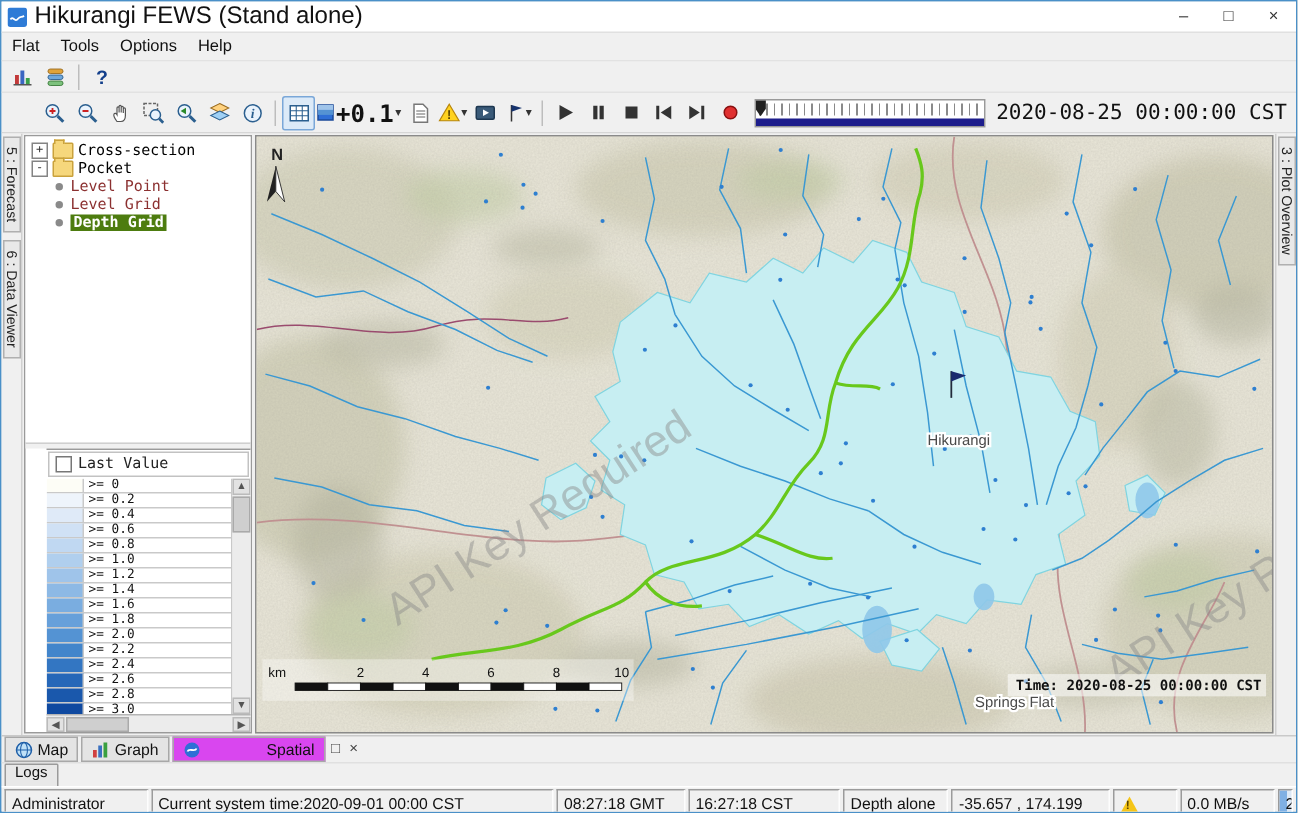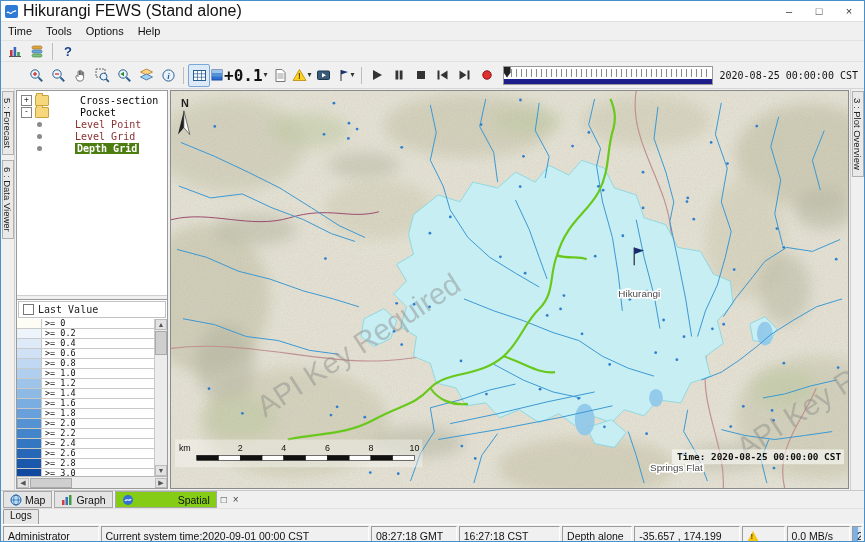--- a/index.html
+++ b/index.html
@@ -21,65 +21,65 @@
   .tbtn.pressed{border:1px solid #7aa7d8;background:#dceaf8;}
   .vsep{width:1px;height:17px;background:#bdbdbd;margin:0 4px;}
   .caret{font-size:8px;color:#333;line-height:8px;}
   .tb-threshold{font-size:16px;color:#111;font-family:"DejaVu Sans Mono",monospace;font-weight:bold;}
   .timeline{flex:1;height:17px;border:1px solid #999;background:#fff;position:relative;margin:0 5px;}
   .tl-ticks{position:absolute;left:2px;right:2px;top:2px;height:8px;
             background:repeating-linear-gradient(to right,#8a8a8a 0 1px,transparent 1px 5px);}
   .tl-band{position:absolute;left:0;right:0;bottom:0;height:5px;background:#1d1d8c;}
   .tl-handle{position:absolute;left:0;top:0;width:7px;height:11px;background:#222;
              clip-path:polygon(0 0,100% 0,100% 55%,50% 100%,0 55%);}
-  .tb-datetime{font-family:"DejaVu Sans Mono",monospace;font-size:10px;white-space:nowrap;padding:0 6px 0 2px;color:#111;}
+  .tb-datetime{font-family:"DejaVu Sans Mono",monospace;font-size:14px;white-space:nowrap;padding:0 6px 0 2px;color:#111;}
   .help-q{font-size:13px;font-weight:bold;color:#14408c;padding:0 6px;}
   
   .main{flex:0 0 401px;height:401px;display:flex;background:#f0f0f0;overflow:hidden;}
   .vstrip{width:13px;flex:0 0 13px;background:#f0f0f0;display:flex;flex-direction:column;align-items:center;padding-top:2px;gap:5px;}
   .vstrip.left{border-right:1px solid #d0d0d0;}
   .vstrip.right{border-left:1px solid #d0d0d0;}
   .vtab{writing-mode:vertical-rl;font-size:9.5px;color:#222;background:#e9e9e9;border:1px solid #b0b0b0;
         padding:6px 0;width:12px;text-align:center;box-sizing:border-box;}
   .leftpanel{width:152px;flex:0 0 152px;margin:1px;border:1px solid #9a9a9a;background:#fff;
              display:flex;flex-direction:column;box-sizing:border-box;}
   .treebox{flex:1;overflow:hidden;background:#fff;padding:3px 0 0 0;}
   .tree-row{display:flex;align-items:center;height:12px;font:10px "DejaVu Sans Mono",monospace;white-space:nowrap;padding-left:4px;}
   .tree-row .exp{width:9px;height:9px;flex:0 0 9px;border:1px solid #848484;background:#fff;font-size:8px;line-height:7px;
                  text-align:center;margin-right:3px;color:#333;}
   .tree-row .folder{width:12px;height:9px;flex:0 0 12px;background:#f6d77c;border:1px solid #caa23c;border-radius:1px;
                     margin-right:3px;position:relative;}
   .tree-row .folder::before{content:"";position:absolute;left:0;top:-3px;width:5px;height:2px;background:#f6d77c;border:1px solid #caa23c;border-bottom:none;}
   .tree-row .ind{width:14px;flex:0 0 14px;}
   .tree-row .dot{width:5px;height:5px;flex:0 0 5px;border-radius:50%;background:#8a8a8a;margin:0 5px 0 2px;}
-  .tree-row .lbl{color:#000;margin-left:28px;}
+  .tree-row .lbl{color:#000;}
   .tree-row.leaf .lbl{color:#8b3030;}
   .tree-row.sel .lbl{background:#4d7c0f;color:#fff;padding:0 2px;font-weight:bold;}
   .splitter{height:3px;flex:0 0 3px;background:#f0f0f0;border-top:1px solid #cfcfcf;}
-  .legend{flex:0 0 188px;height:188px;background:#fff;display:flex;flex-direction:column;border-top:1px solid #9a9a9a;}
+  .legend{flex:0 0 188px;height:188px;background:#fff;display:flex;flex-direction:column;border-top:1px solid #9a9a9a;margin-left:14px;}
   .lg-head{height:15px;flex:0 0 15px;display:flex;align-items:center;gap:4px;padding-left:4px;
            border:1px solid #c2c2c2;margin:1px;font:10px "DejaVu Sans Mono",monospace;color:#222;}
   .lg-check{width:9px;height:9px;border:1px solid #777;background:#fff;}
   .lg-body{flex:1;display:flex;overflow:hidden;}
   .lg-rows{flex:1;overflow:hidden;border-right:1px solid #c9c9c9;}
   .lg-row{display:flex;height:10px;box-sizing:border-box;border-bottom:1px solid #c9c9c9;}
   .lg-sw{width:24px;flex:0 0 24px;border-right:1px solid #c9c9c9;}
   .lg-lbl{flex:1;font:8.5px "DejaVu Sans Mono",monospace;line-height:9px;padding-left:3px;color:#111;}
   .lg-vscroll{width:12px;flex:0 0 12px;background:#ececec;display:flex;flex-direction:column;align-items:center;font-size:7px;color:#555;}
   .lg-vthumb{width:10px;height:22px;background:#cfcfcf;border:1px solid #aaa;margin-top:1px;}
   .lg-varr{height:11px;display:flex;align-items:center;justify-content:center;width:100%;border:1px solid #bbb;background:#e2e2e2;box-sizing:border-box;}
   .lg-hscroll{height:11px;flex:0 0 11px;background:#ececec;border-top:1px solid #b5b5b5;display:flex;align-items:center;font-size:7px;color:#555;}
   .lg-harr{width:12px;height:10px;display:flex;align-items:center;justify-content:center;border:1px solid #bbb;background:#e2e2e2;box-sizing:border-box;}
   .lg-hthumb{width:40px;height:8px;background:#cfcfcf;border:1px solid #aaa;margin-left:1px;}
   .mapbox{flex:1;margin:1px;border:1px solid #8a8a8a;position:relative;overflow:hidden;background:#eae7d9;}
   .mapbox svg{display:block;width:100%;height:100%;}
   
   .tabbar{height:17px;flex:0 0 17px;background:#f0f0f0;border-top:1px solid #c9c9c9;display:flex;align-items:center;gap:2px;padding-left:2px;text-align:right;}
   .btab{display:flex;align-items:center;gap:3px;padding:0 6px;border:1px solid #a8a8a8;background:#e4e4e4;font-size:10.5px;height:15px;color:#111;}
-  .btab.active{background:#84cc16;gap:44px;}
+  .btab.active{background:#d946ef;gap:44px;}
   .dockctl{font-size:10px;color:#444;padding:0 2px;}
   .logsrow{height:15px;flex:0 0 15px;background:#f0f0f0;display:flex;align-items:center;padding-left:2px;border-top:1px solid #e0e0e0;}
   .logs-btn{font-size:10px;height:14px;line-height:12px;padding:0 6px;background:#e8e8e8;border:1px solid #9a9a9a;border-radius:1px;color:#111;}
   
   .statusbar{height:23px;flex:0 0 23px;background:#f0f0f0;border-top:1px solid #fff;display:flex;align-items:stretch;gap:2px;padding:1px 2px;box-sizing:border-box;}
   .sb-cell{border:1px solid;border-color:#9b9b9b #fdfdfd #fdfdfd #9b9b9b;display:flex;align-items:center;
            padding:0 4px;font-size:10.5px;white-space:nowrap;overflow:hidden;background:#f0f0f0;color:#111;position:relative;}
   .sb-cell.mem{background:#dce9f7;}
   .mem-fill{position:absolute;left:0;top:0;bottom:0;background:#7fb0e4;}
   .mem-txt{position:relative;z-index:1;}
@@ -100,21 +100,21 @@
     </span>
     <span class="title-text">Hikurangi FEWS  (Stand alone)</span>
     <span class="wbtns">
       <span class="wbtn">–</span>
       <span class="wbtn">□</span>
       <span class="wbtn">×</span>
     </span>
   </div>
 
   <div class="menubar" id="menubar">
-      <span class="menu-item">Time</span>
+      <span class="menu-item">Flat</span>
       <span class="menu-item">Tools</span>
       <span class="menu-item">Options</span>
       <span class="menu-item">Help</span>
     </div>
 
   <div class="toolbar1">
     <span class="tbtn">
       <svg width="14" height="14" viewBox="0 0 14 14">
           <rect x="2" y="6" width="2.6" height="6" fill="#c23a3a"></rect>
           <rect x="5.6" y="3" width="2.6" height="9" fill="#3a66c2"></rect>

